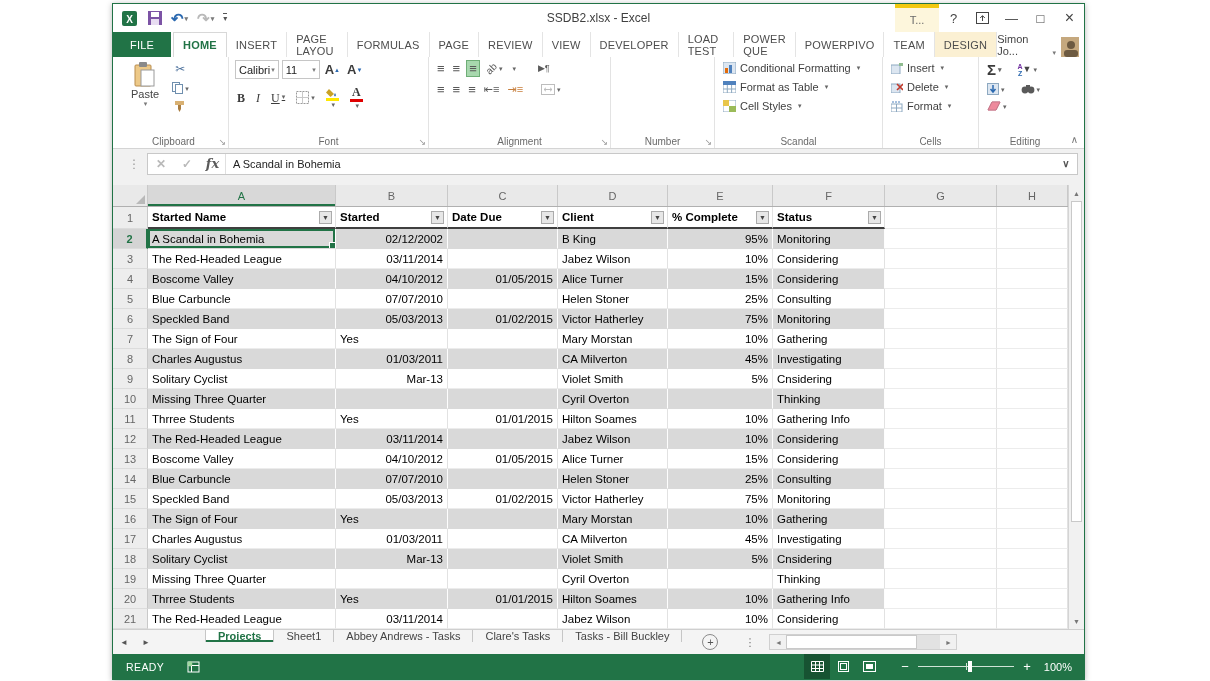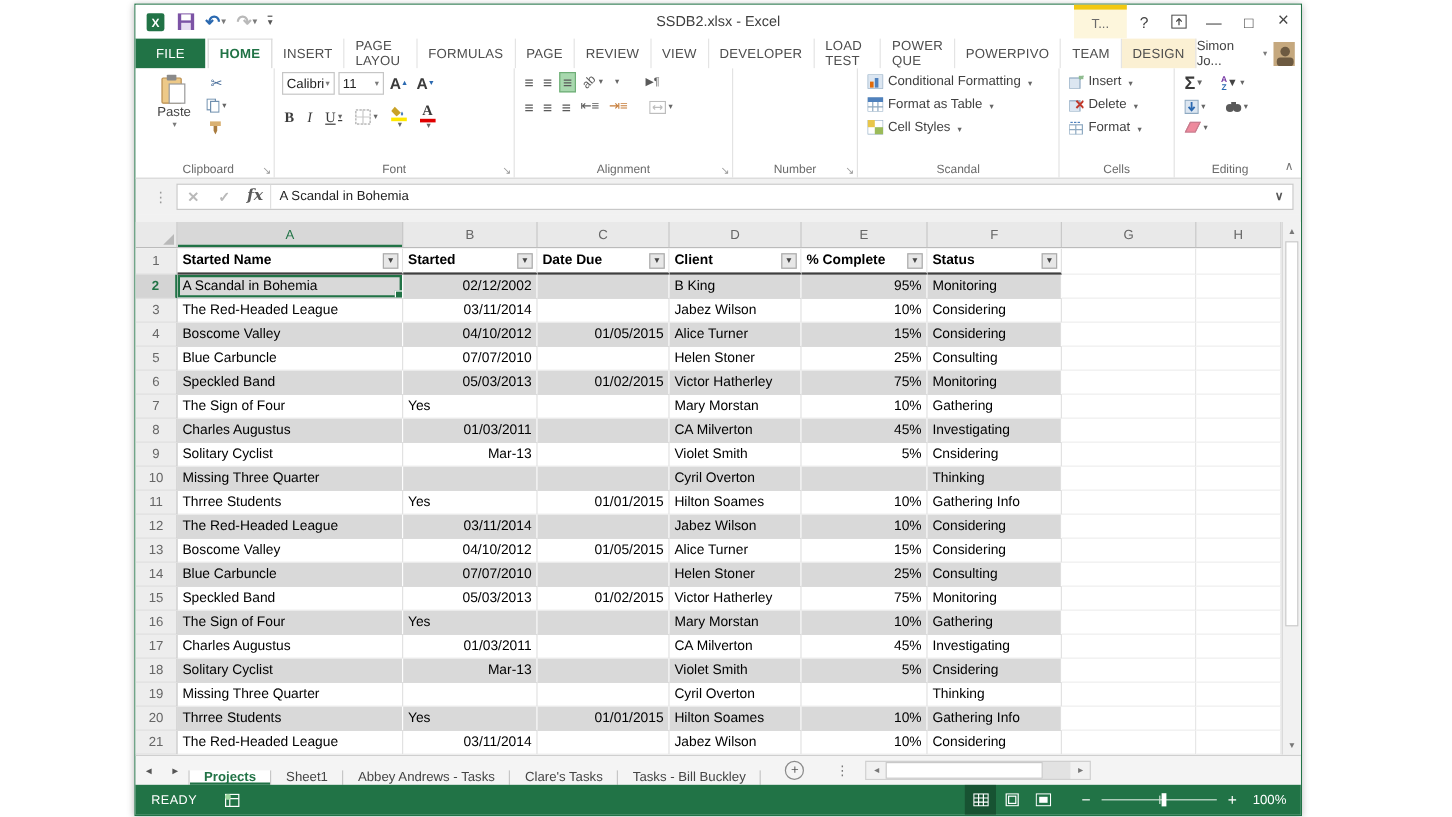--- a/index.html
+++ b/index.html
@@ -27,21 +27,21 @@
              font-size:11px; display:flex; align-items:center; justify-content:center; }
   .winbtn { width:29px; display:flex; align-items:center; justify-content:center; color:#444; font-size:13px; }
   .winbtn.close { font-size:16px; }
   
   .tabrow { flex:0 0 25px; display:flex; align-items:stretch; background:#fff; }
   .rtabs { display:flex; align-items:stretch; }
   .rtab { padding:0 9px; font-size:11px; color:#4d4d4d; display:flex; align-items:center; border-right:1px solid #e4e4e4; letter-spacing:.2px; }
   .rtab.file { background:#217346; color:#fff; padding:0 17px; border-right:none; margin-right:2px; }
   .rtab.active { background:#fff; color:#217346; border:1px solid #d8d8d8; border-bottom:none; font-weight:bold; }
   .rtab.contextual { background:#fbf0d3; }
-  .account { margin-left:auto; display:flex; align-items:center; gap:5px; font-size:11px; color:#444; padding-right:5px; }
+  .account { margin-left:auto; display:flex; align-items:flex-end; gap:5px; font-size:11px; color:#444; padding-right:5px; }
   .avatar { width:20px; height:20px; overflow:hidden; }
   
   .ribbon { flex:0 0 92px; background:#fff; border-bottom:1px solid #d4d4d4; display:flex; position:relative; padding-left:6px; }
   .rgroup { position:relative; border-right:1px solid #e3e3e3; padding:3px 6px 15px 6px; }
   .glabel { position:absolute; bottom:1px; left:0; right:0; text-align:center; font-size:10px; color:#6a6a6a; }
   .launch { position:absolute; right:2px; bottom:1px; font-size:9px; color:#9a9a9a; }
   .ibtn { display:inline-flex; align-items:center; justify-content:center; color:#3b3b3b; font-size:12px; line-height:1; padding:1px 2px; }
   .dd::after { content:"▾"; font-size:7px; color:#666; margin-left:2px; }
   .icol { display:flex; flex-direction:column; gap:4px; }
   .irow { display:flex; align-items:center; gap:5px; }
@@ -56,21 +56,21 @@
   .itl { font-style:italic; font-family:"Liberation Serif",serif; }
   .und { text-decoration:underline; font-family:"Liberation Serif",serif; }
   .colorbar { display:inline-block; width:13px; height:3px; margin-top:1px; }
   .stackicon { display:inline-flex; flex-direction:column; align-items:center; line-height:1; }
   .lines { color:#5a5a5a; font-size:13px; letter-spacing:0; }
   .alignsel { background:#a8d8ae; border:1px solid #6fae77; }
   .gray { color:#adadad; }
   
   .decbtn { font-size:8px; color:#444; letter-spacing:0; }
   
-  .wbtn { display:flex; align-items:flex-end; gap:4px; font-size:11px; color:#3f3f3f; padding:1px 2px; }
+  .wbtn { display:flex; align-items:center; gap:4px; font-size:11px; color:#3f3f3f; padding:1px 2px; }
   .collapse { position:absolute; right:6px; bottom:3px; color:#777; font-size:10px; }
   
   .fbar { flex:0 0 30px; background:#f1f1f1; display:flex; align-items:center; padding:3px 6px 4px 8px; }
   .namebox { width:204px; height:22px; background:#fff; border:1px solid #c8c8c8; display:flex; align-items:center; font-size:11px; color:#222; padding-left:6px; }
   .nb-dd { margin-left:auto; border-left:1px solid #e2e2e2; height:100%; width:18px; display:flex; align-items:center; justify-content:center; font-size:7px; color:#666; }
   .fdots { color:#9a9a9a; font-size:12px; margin:0 7px; }
   .fstrip { flex:1; height:22px; background:#fff; border:1px solid #c8c8c8; display:flex; align-items:center; }
   .fbtn { width:26px; text-align:center; font-size:12px; color:#b9b9b9; font-weight:bold; }
   .fxbtn { color:#5a5a5a; font-style:italic; font-family:"DejaVu Serif", serif; font-size:13px; border-right:1px solid #e0e0e0; height:100%; display:flex; align-items:center; justify-content:center; }
   .ftext { font-size:11px; color:#222; padding-left:7px; flex:1; }
@@ -696,21 +696,21 @@
       <div class="vtrack">
           <div class="vthumb"></div>
         </div>
       <div class="sbtn">▼</div>
     </div>
   </div>
 
   <div class="sheetbar">
     <div class="snav">◄</div>
     <div class="snav">►</div>
-    <div style="display:flex; align-items:flex-end;">
+    <div style="display:flex; align-items:flex-start;margin-left:48px;">
         <div class="sheettab active">Projects</div>
         <div class="sheettab">Sheet1</div>
         <div class="sheettab">Abbey Andrews - Tasks</div>
         <div class="sheettab">Clare's Tasks</div>
         <div class="sheettab">Tasks - Bill Buckley</div>
       </div>
     <div class="addsheet">+</div>
     <div class="sdots">⋮</div>
     <div class="hscroll">
       <div class="hbtn">◄</div>

